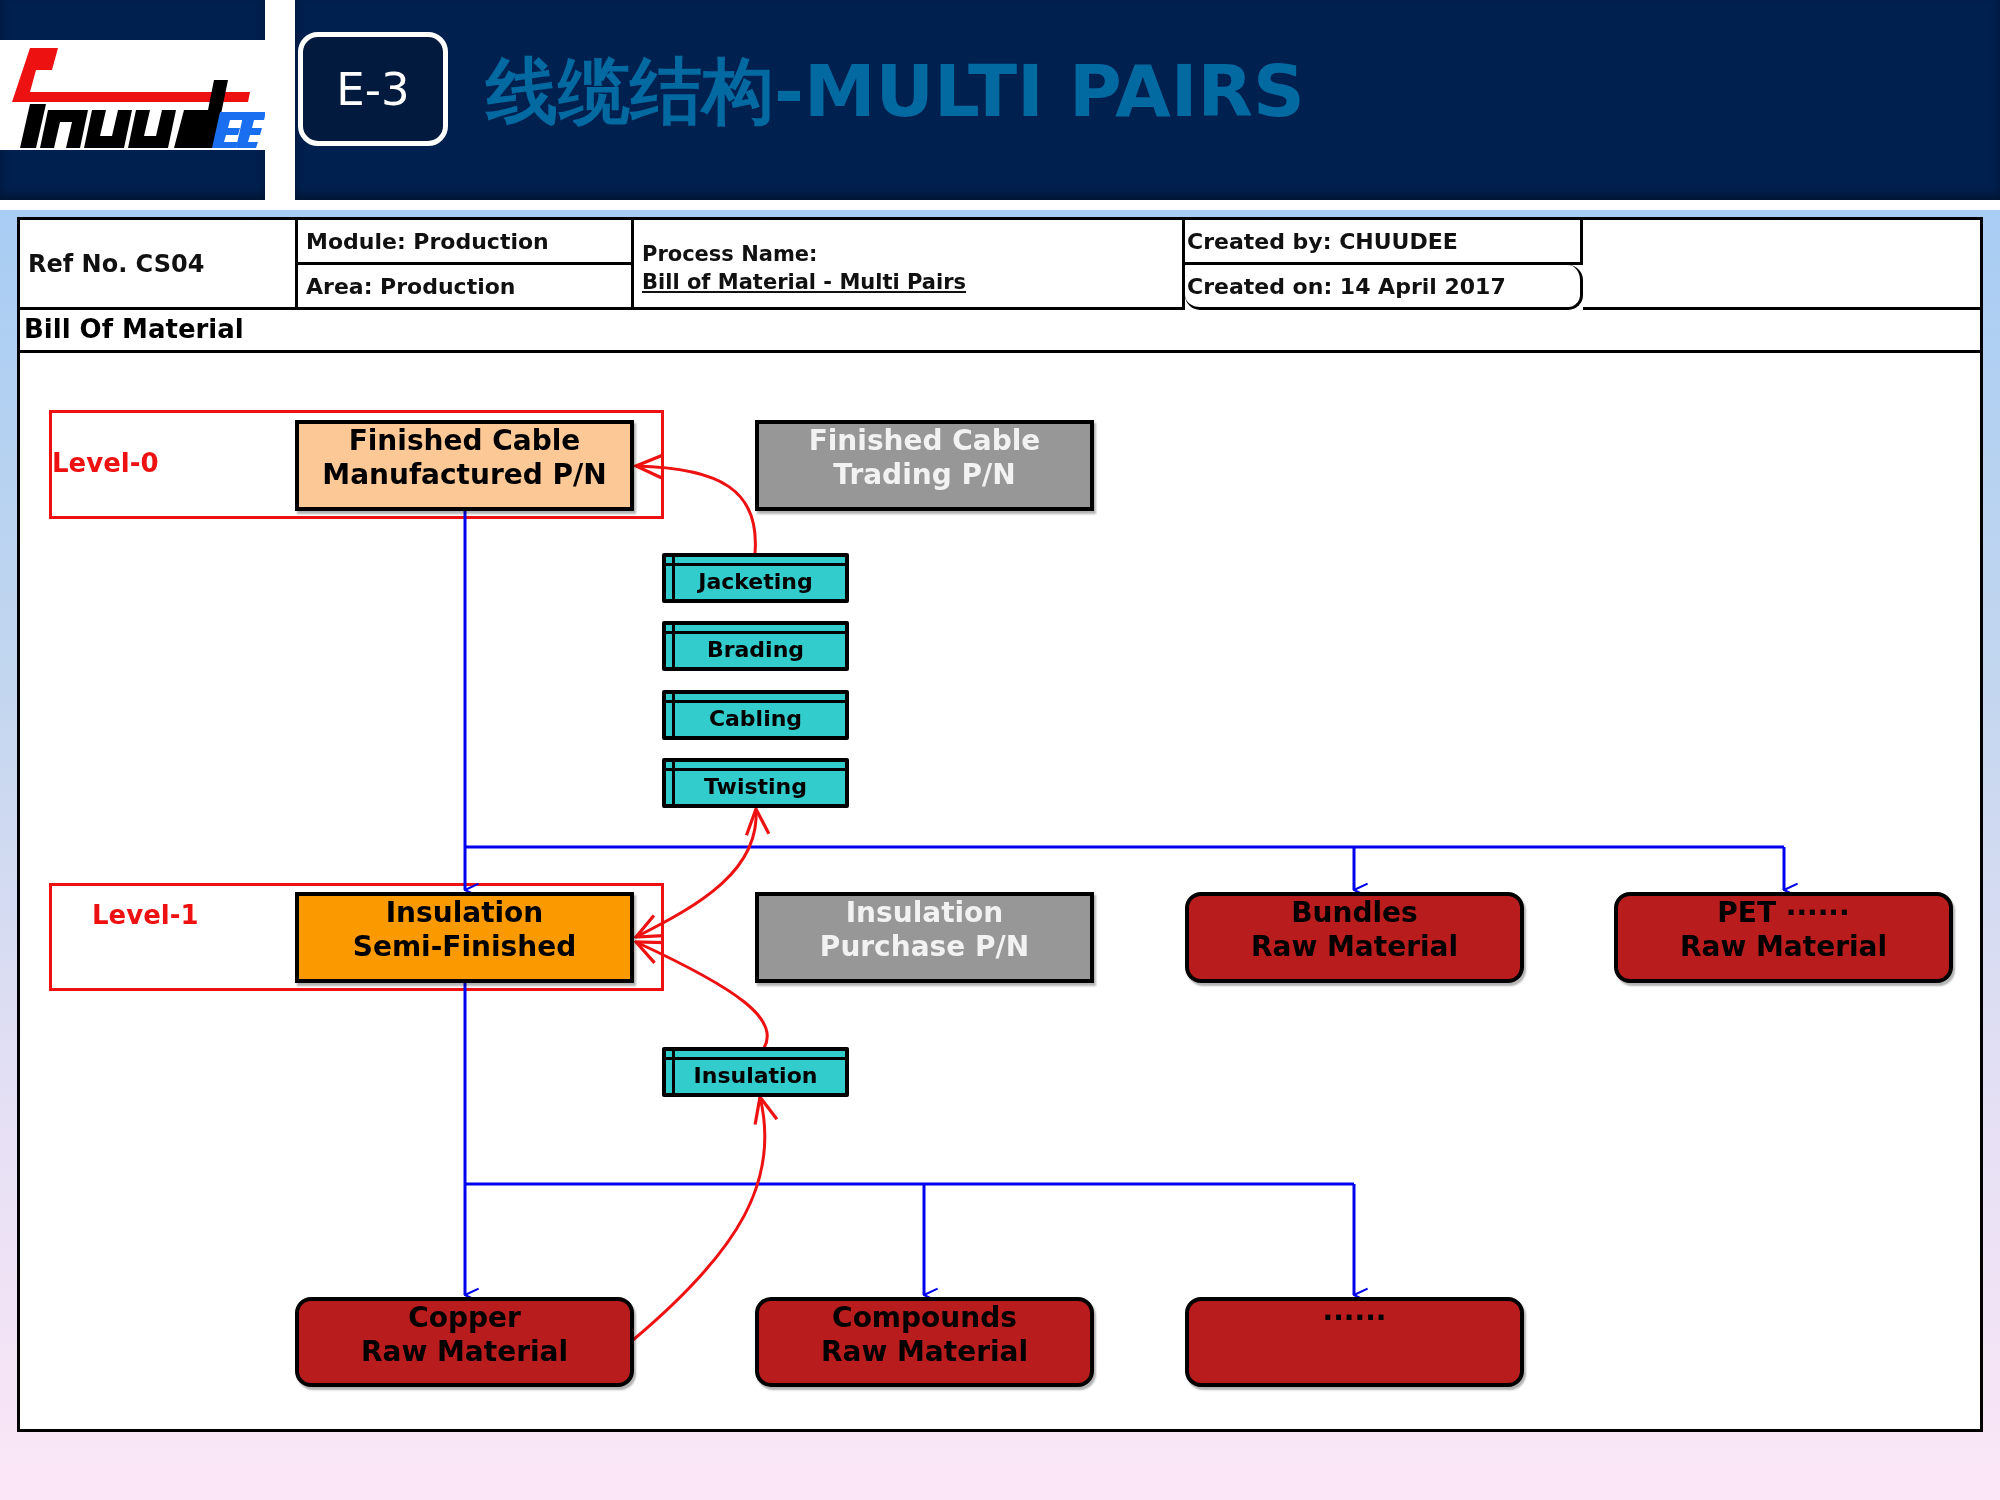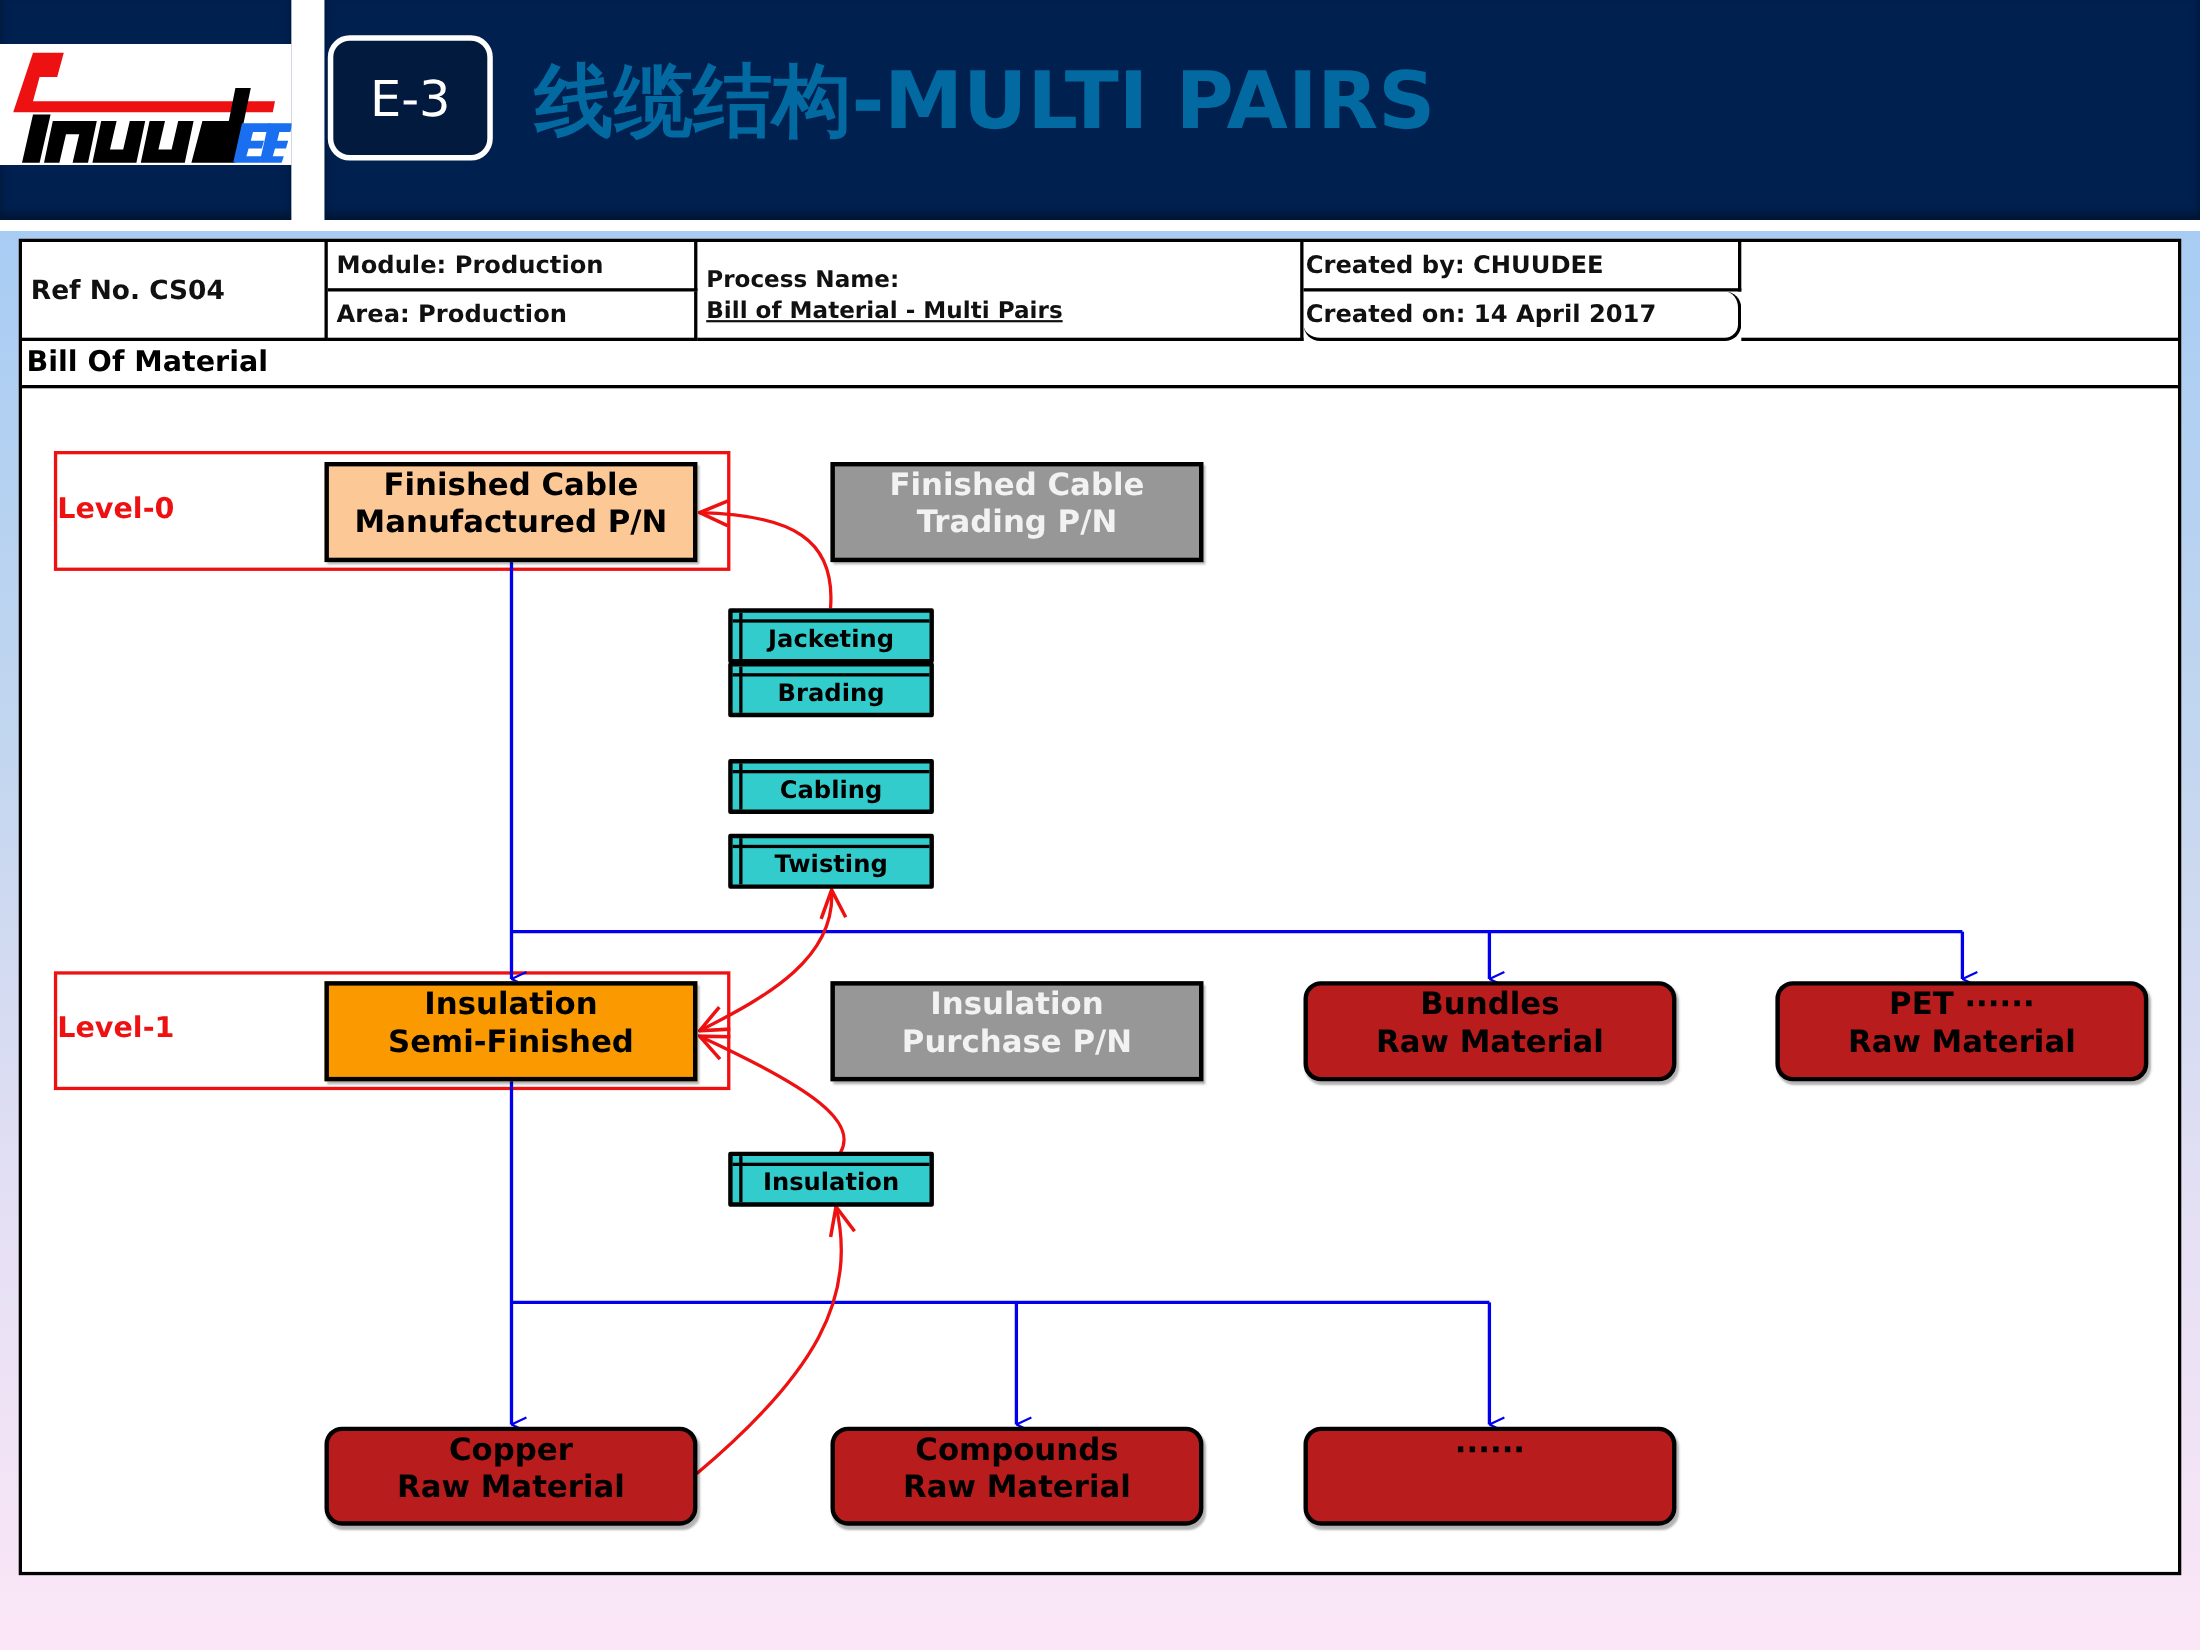--- a/index.html
+++ b/index.html
@@ -81,21 +81,21 @@
   </div>
   <div class="cell" style="left:1165px;top:0;width:398px;height:45px;padding-left:2px;">Created by: CHUUDEE</div>
   <div class="cell" style="left:1165px;top:45px;width:398px;height:45px;padding-left:2px;border-radius:15px;">Created on: 14 April 2017</div>
   <div class="cell" style="left:1563px;top:0;width:397px;height:90px;border-right:none;"></div>
   <div class="bom-row">Bill Of Material</div>
 </div>
 
 <div class="levelbox" style="left:49px;top:410px;width:615px;height:109px;"></div>
 <div class="levellabel" style="left:52px;top:448px;">Level-0</div>
 <div class="levelbox" style="left:49px;top:883px;width:615px;height:108px;"></div>
-<div class="levellabel" style="left:52px;top:920px;">Level-1</div>
+<div class="levellabel" style="left:52px;top:900px;padding-left:40px;">Level-1</div>
 
 <svg class="links">
   <defs>
     <marker id="ab" viewBox="0 0 20 20" refX="10" refY="19" markerWidth="16" markerHeight="16" orient="auto-start-reverse" markerUnits="userSpaceOnUse">
       <path d="M2,2 L10,19 L18,2" fill="none" stroke="#0000ee" stroke-width="2.5"></path>
     </marker>
     <marker id="ar" viewBox="0 0 20 20" refX="19" refY="10" markerWidth="32" markerHeight="32" orient="auto-start-reverse" markerUnits="userSpaceOnUse">
       <path d="M3,3 L19,10 L3,17" fill="none" stroke="#ee1111" stroke-width="2"></path>
     </marker>
   </defs>
@@ -165,21 +165,21 @@
       <div>Raw Material</div>
     </div>
 </div>
 <div class="node blue" style="left:1185px;top:1297px;width:339px;height:90px;">
   <div>······</div>
 </div>
 
 <div class="proc" style="top:553px;">
     <span>Jacketing</span>
   </div>
-<div class="proc" style="top:602px;">
+<div class="proc" style="top:621px;">
     <span>Brading</span>
   </div>
 <div class="proc" style="top:690px;">
     <span>Cabling</span>
   </div>
 <div class="proc" style="top:758px;">
     <span>Twisting</span>
   </div>
 <div class="proc" style="top:1047px;">
     <span>Insulation</span>

